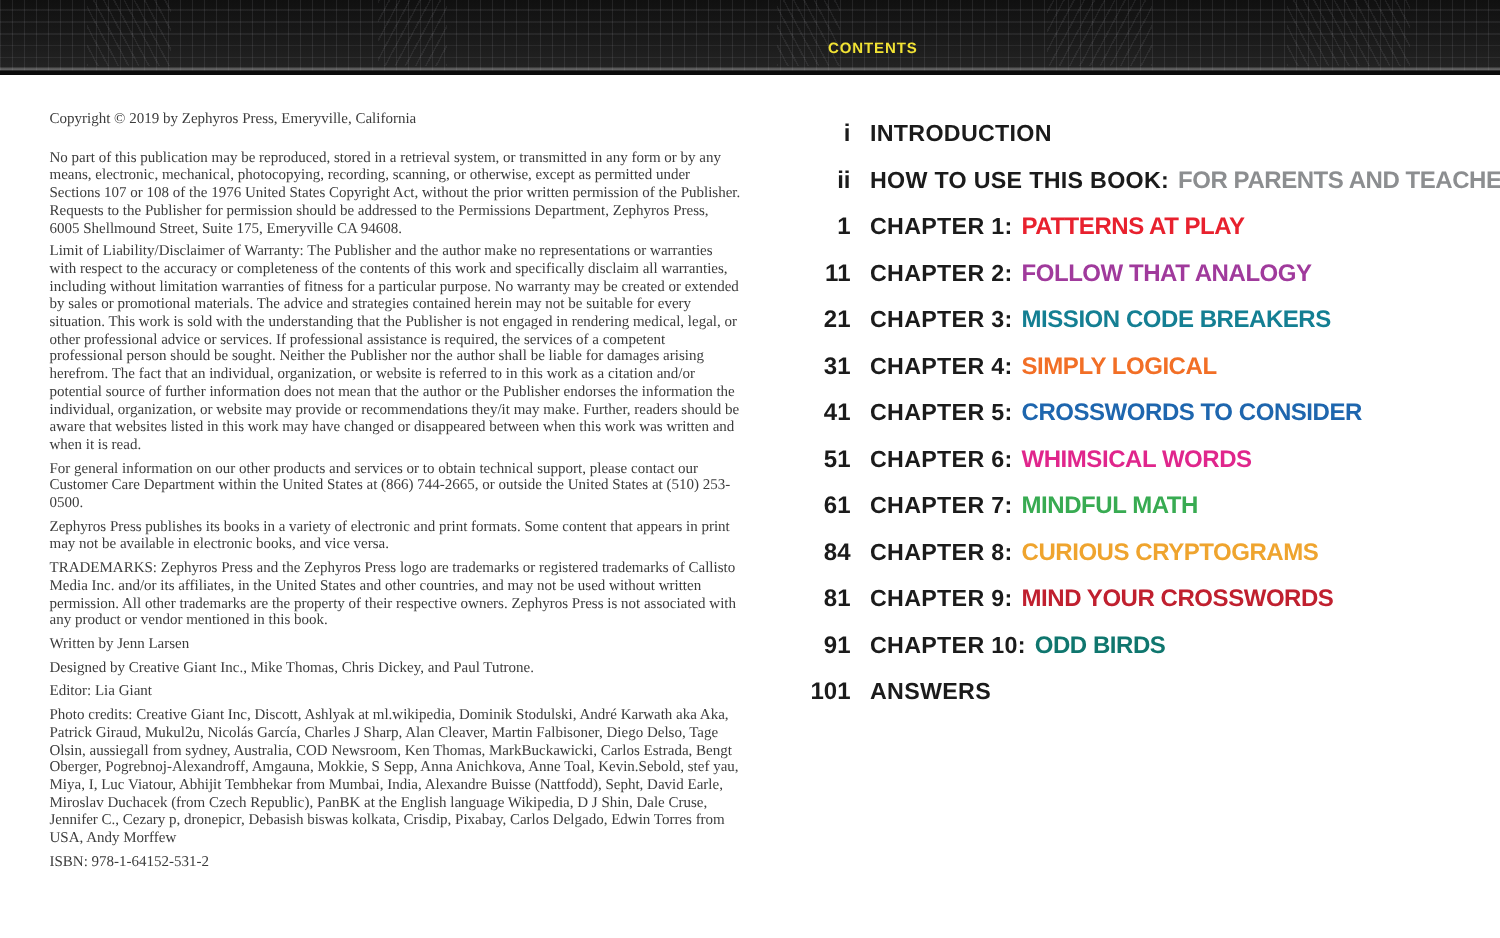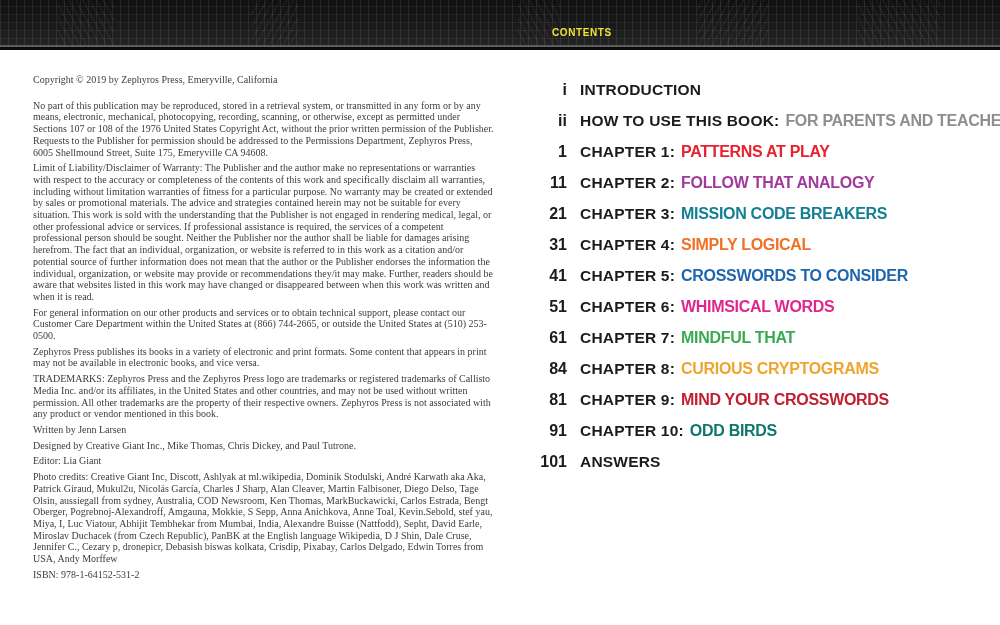--- a/index.html
+++ b/index.html
@@ -122,21 +122,21 @@
 
       <div class="toc-row">
         <span class="toc-page">51</span>
         <span class="toc-label">CHAPTER 6:</span>
         <span class="toc-title" style="color: rgb(224, 38, 140);">WHIMSICAL WORDS</span>
       </div>
 
       <div class="toc-row">
         <span class="toc-page">61</span>
         <span class="toc-label">CHAPTER 7:</span>
-        <span class="toc-title" style="color: rgb(56, 171, 82);">MINDFUL THAT</span>
+        <span class="toc-title" style="color: rgb(56, 171, 82);">MINDFUL MATH</span>
       </div>
 
       <div class="toc-row">
         <span class="toc-page">84</span>
         <span class="toc-label">CHAPTER 8:</span>
         <span class="toc-title" style="color: rgb(239, 164, 46); text-align: right;">CURIOUS CRYPTOGRAMS</span>
       </div>
 
       <div class="toc-row">
         <span class="toc-page">81</span>

